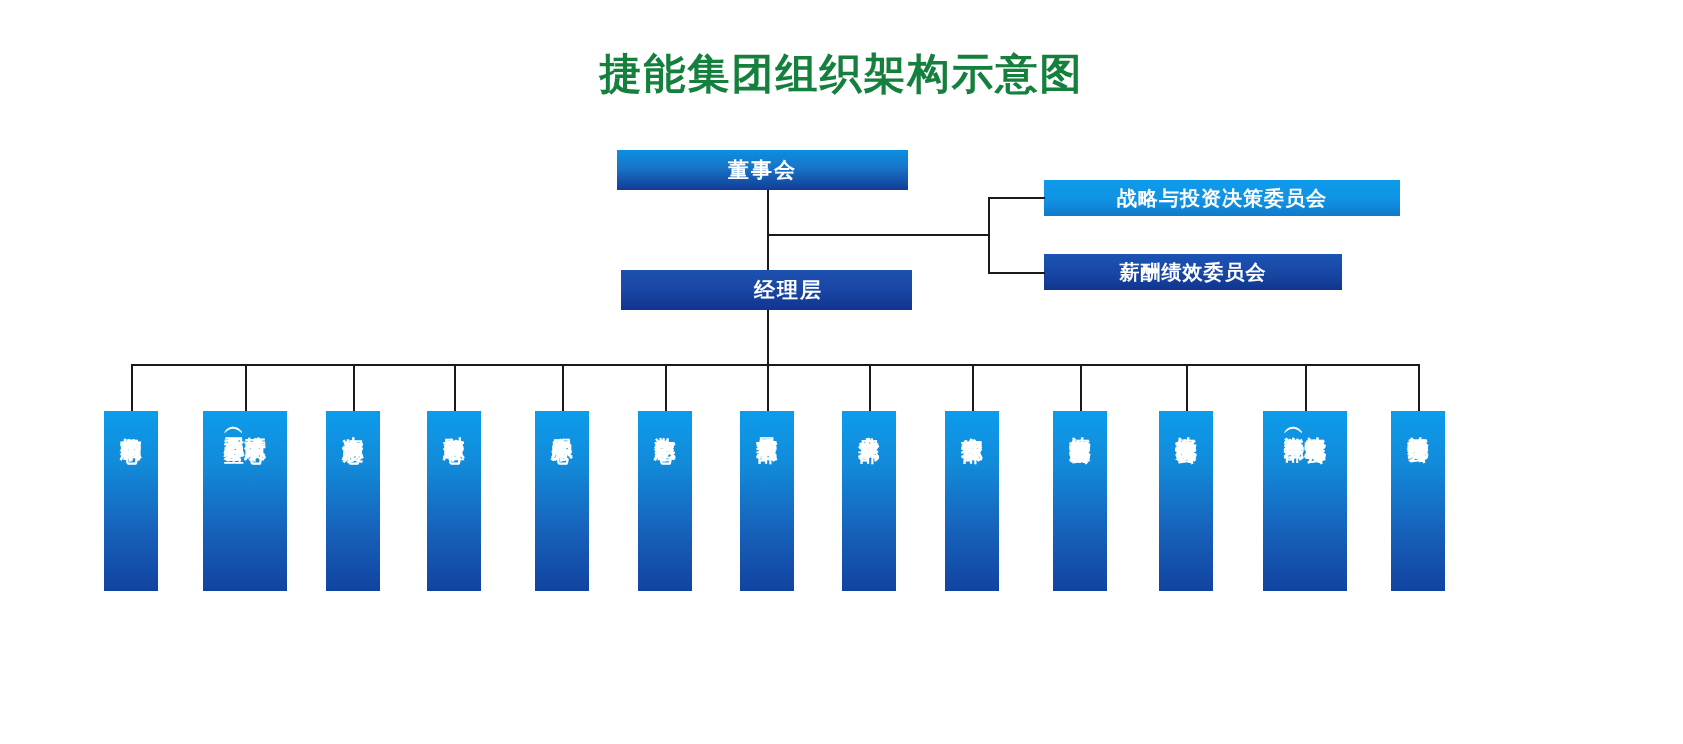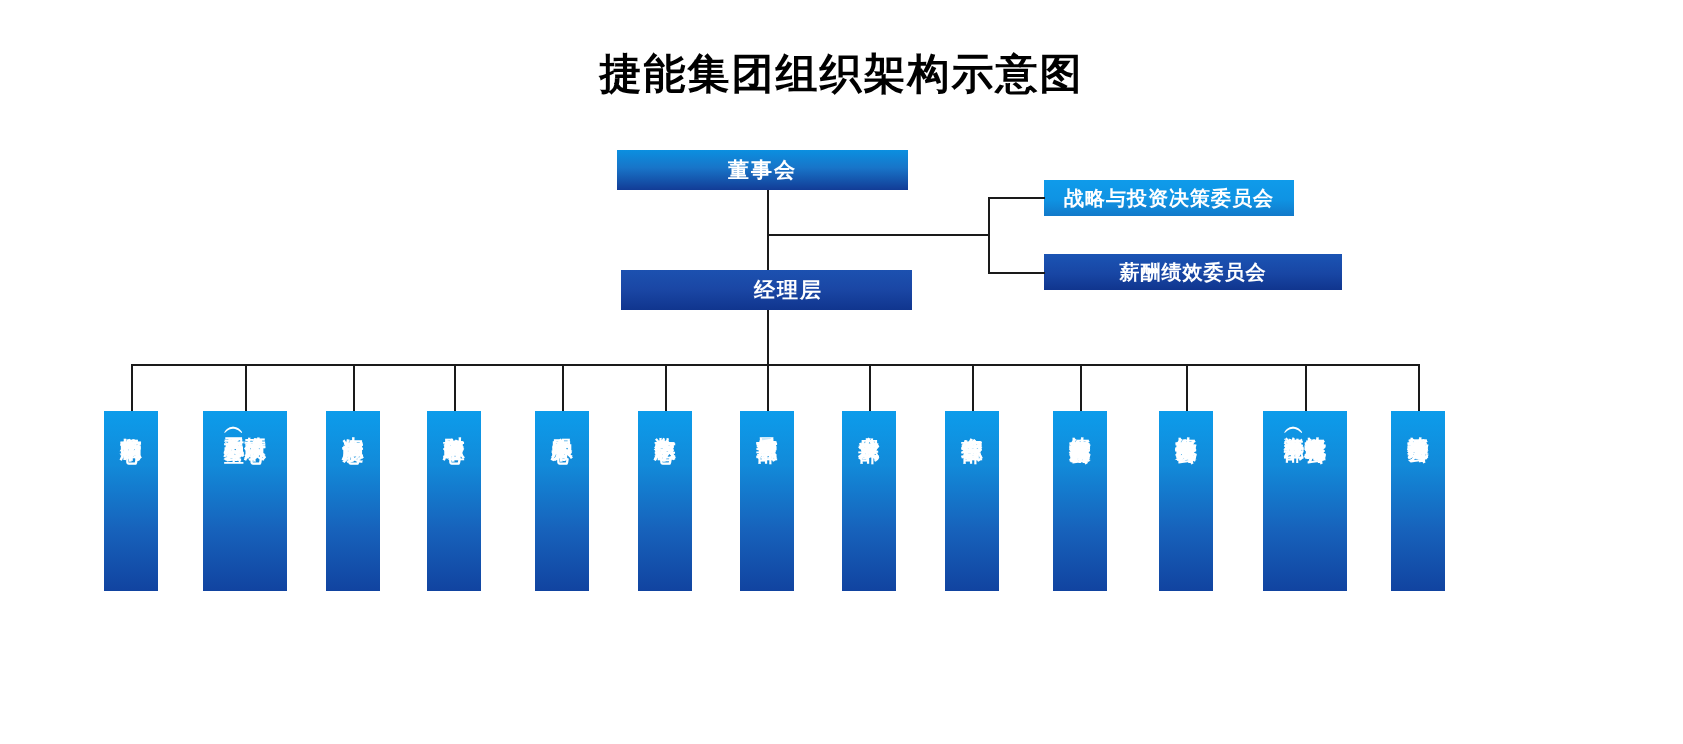--- a/index.html
+++ b/index.html
@@ -22,21 +22,21 @@
   .chart-title {
     position: absolute;
     left: 0;
     top: 46px;
     width: 1683px;
     text-align: center;
     font-family: "Liberation Serif", "DejaVu Serif", serif;
     font-size: 42px;
     font-weight: 700;
     letter-spacing: 2px;
-    color: #000000;
+    color: #15803d;
     white-space: nowrap;
   }
 
   
   .line {
     position: absolute;
     background: #1a1a1a;
   }
   .vline { width: 2px; }
   .hline { height: 2px; }
@@ -111,21 +111,21 @@
   <div class="chart-title">捷能集团组织架构示意图</div>
 
   <div class="node board" style="left:617px; top:150px; width:291px; height:40px;align-items:center;">
     <span>董事会</span>
   </div>
 
   <div class="node manager" style="left:621px; top:270px; width:291px; height:40px;">
     <span>经理层</span>
   </div>
 
-  <div class="node committee-a" style="left:1044px; top:180px; width:250px; height:36px;">
+  <div class="node committee-a" style="left:1044px; top:180px; width:356px; height:36px;">
     <span>战略与投资决策委员会</span>
   </div>
 
   <div class="node committee-b" style="left:1044px; top:254px; width:298px; height:36px;">
     <span>薪酬绩效委员会</span>
   </div>
 
   <div class="line vline" style="left:767px; top:190px; height:80px;"></div>
 
   <div class="line hline" style="left:767px; top:234px; width:222px;"></div>

